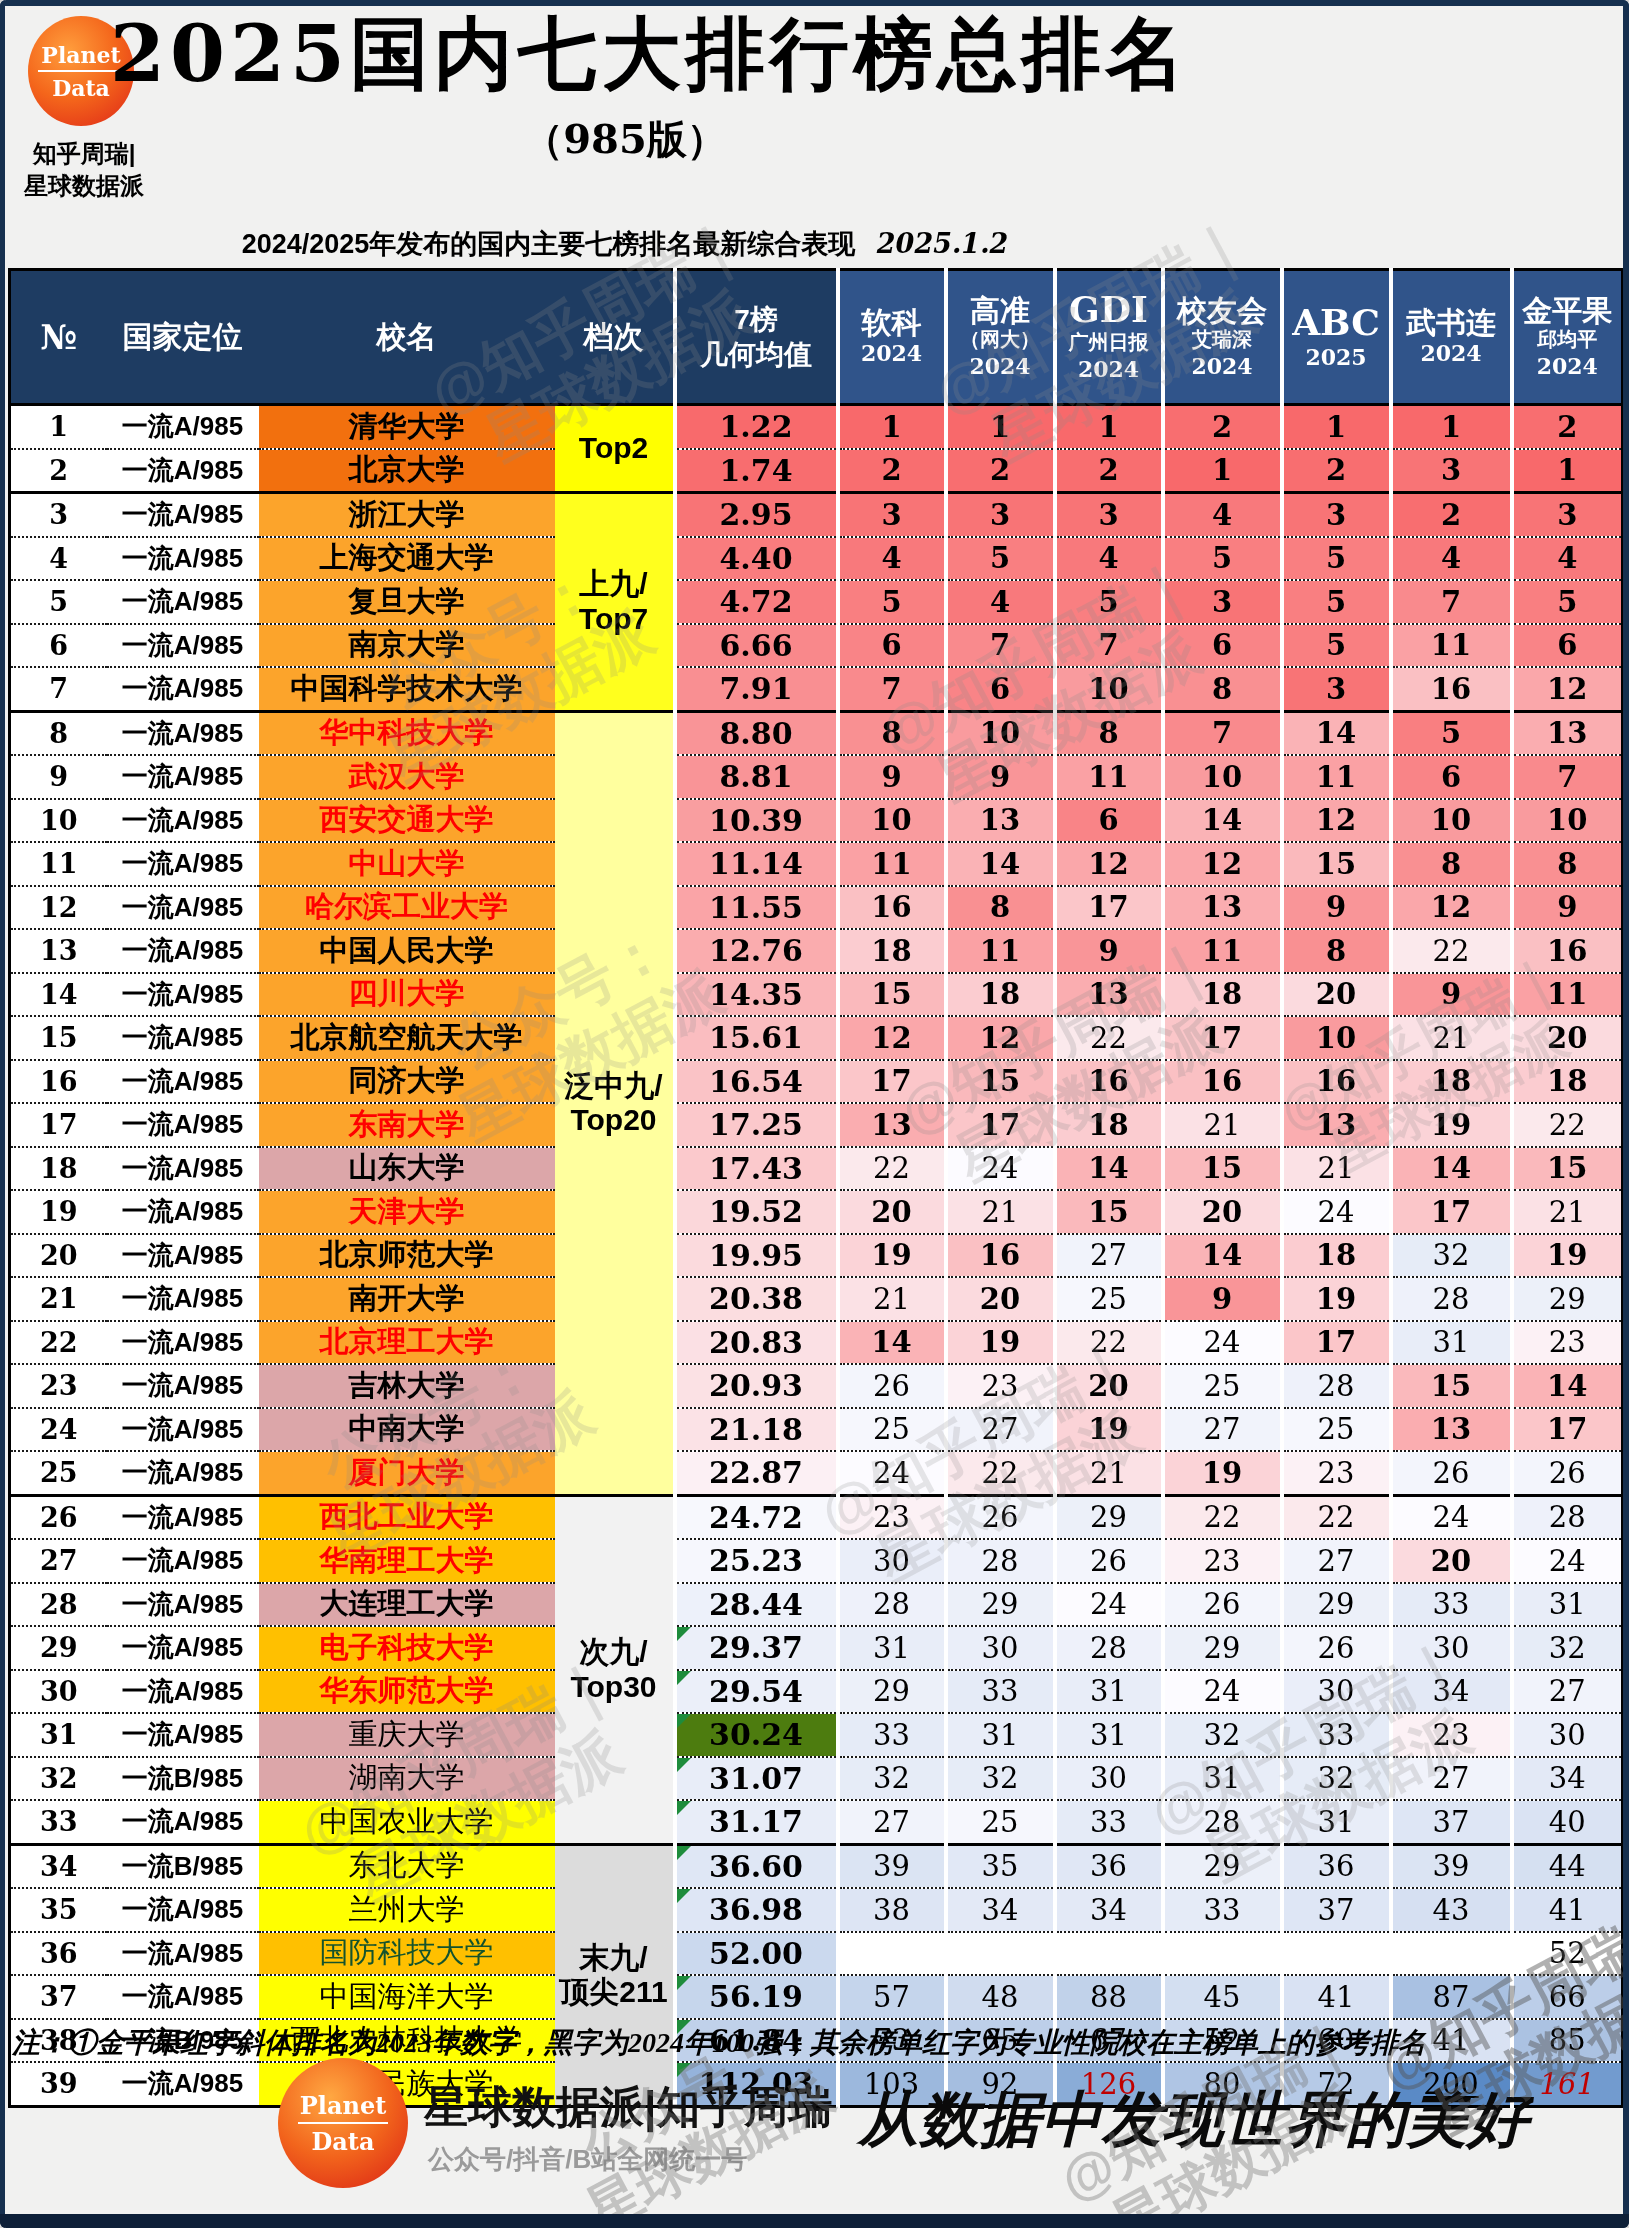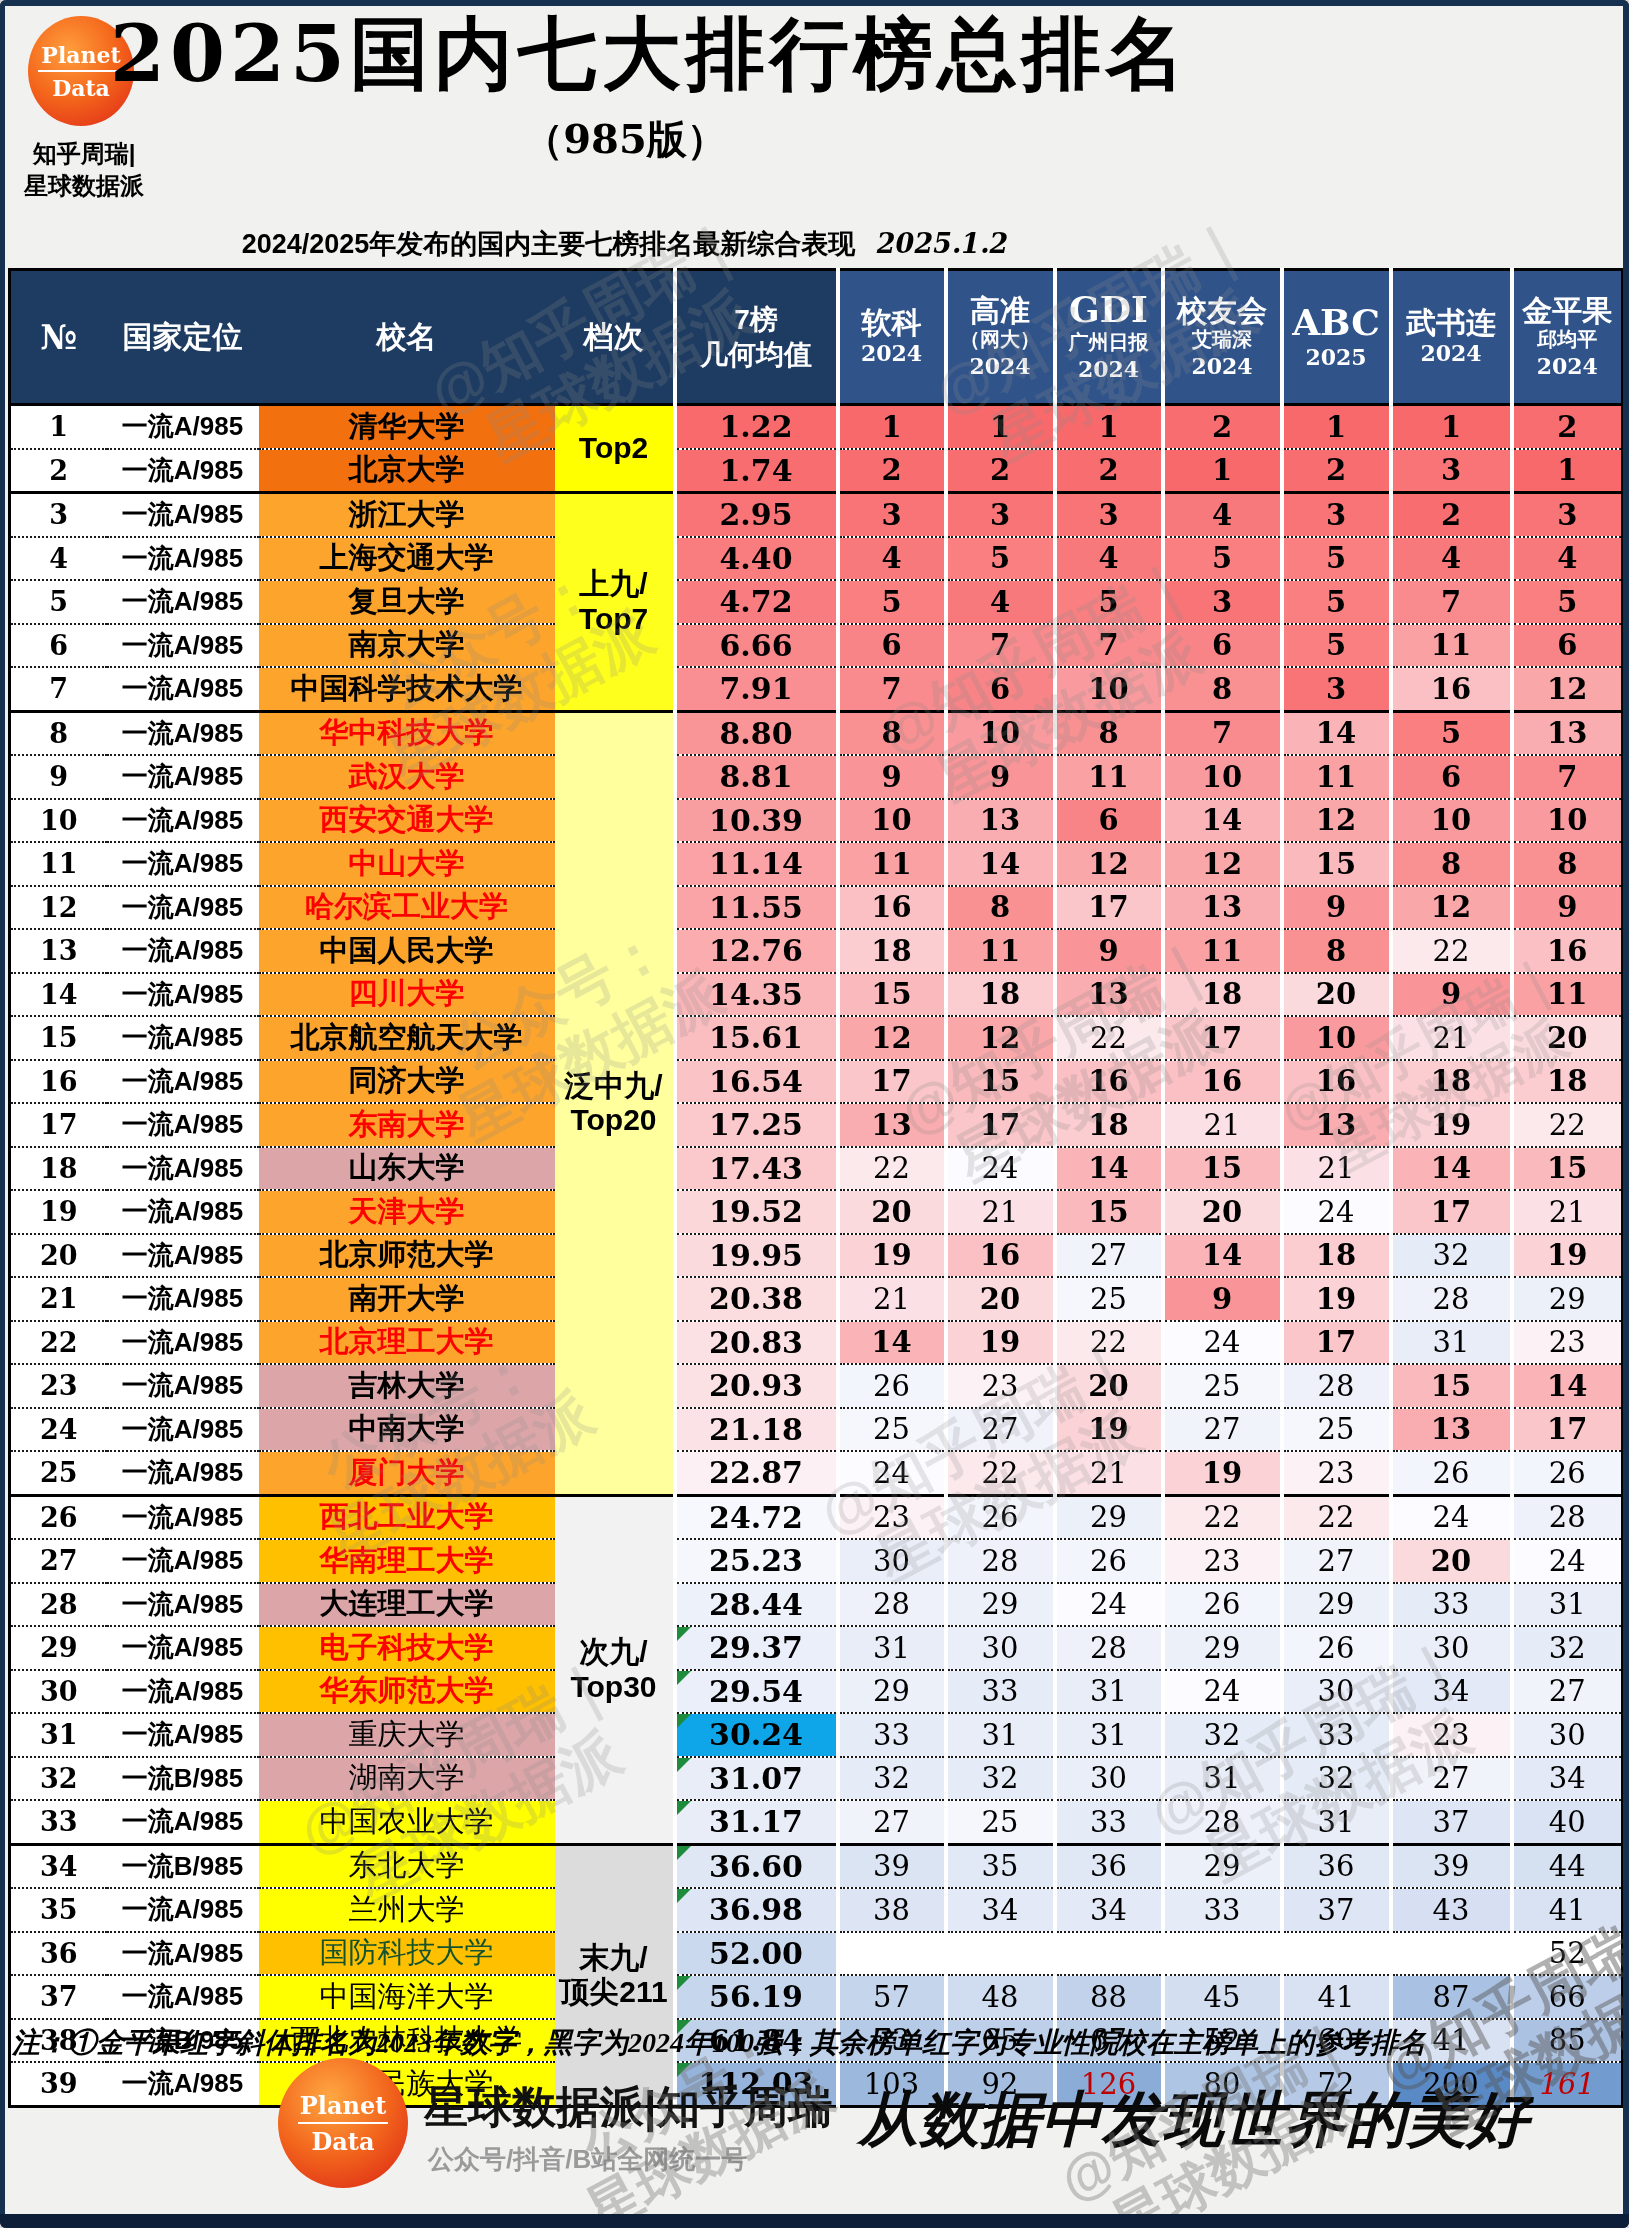--- a/index.html
+++ b/index.html
@@ -557,21 +557,21 @@
           <td class="c-rank sep" style="background: rgb(232, 237, 248);">31</td>
           <td class="c-rank sep" style="background: rgb(252, 251, 255);">24</td>
           <td class="c-rank sep" style="background: rgb(234, 238, 249);">30</td>
           <td class="c-rank sep" style="background: rgb(227, 233, 246);">34</td>
           <td class="c-rank sep" style="background: rgb(241, 243, 251);">27</td>
         </tr>
         <tr>
           <td class="c-no">31</td>
           <td class="c-pos"><span style="font-weight:bold">一流A/985</span></td>
           <td class="c-name" style="background: rgb(220, 166, 169); color: rgb(0, 0, 0); font-weight: normal;">重庆大学</td>
-          <td class="c-mean sep" style="background: #0ea5e9;">30.24<i class="gc"></i></td>
+          <td class="c-mean sep" style="background: #4d7c0f;">30.24<i class="gc"></i></td>
           <td class="c-rank sep" style="background: rgb(229, 235, 247);">33</td>
           <td class="c-rank sep" style="background: rgb(232, 237, 248);">31</td>
           <td class="c-rank sep" style="background: rgb(232, 237, 248);">31</td>
           <td class="c-rank sep" style="background: rgb(230, 236, 247);">32</td>
           <td class="c-rank sep" style="background: rgb(229, 235, 247);">33</td>
           <td class="c-rank sep" style="background: rgb(252, 241, 245);">23</td>
           <td class="c-rank sep" style="background: rgb(234, 238, 249);">30</td>
         </tr>
         <tr>
           <td class="c-no">32</td>

